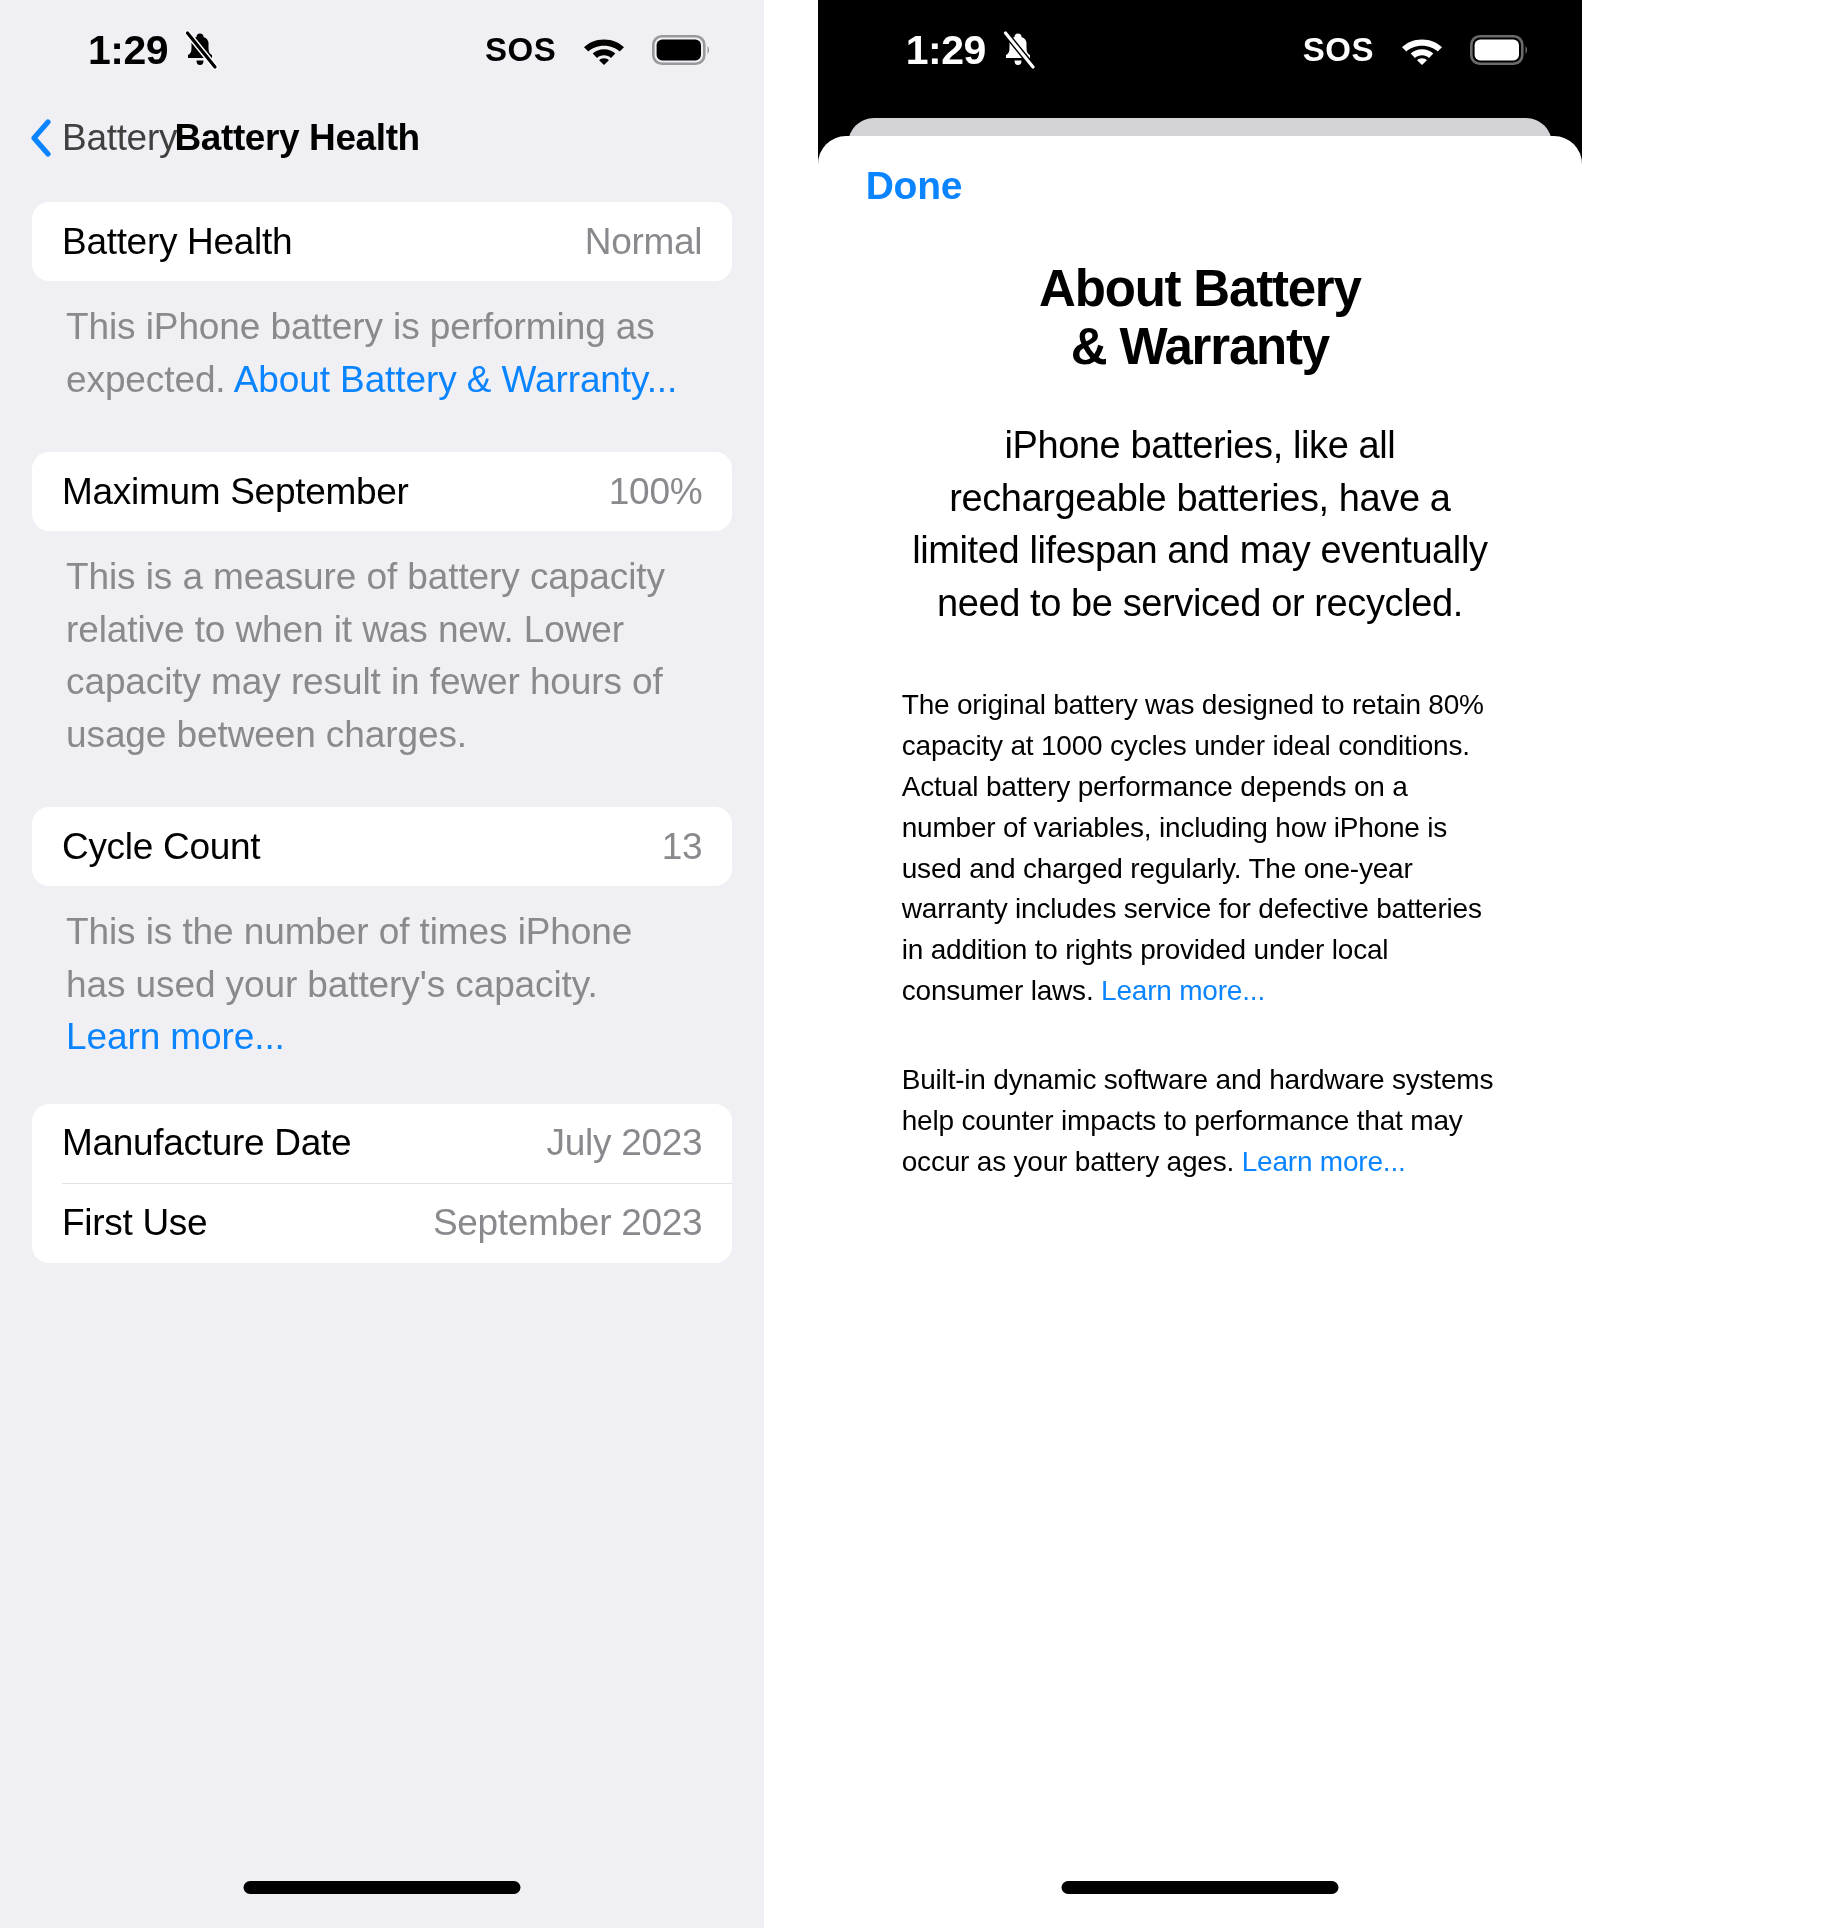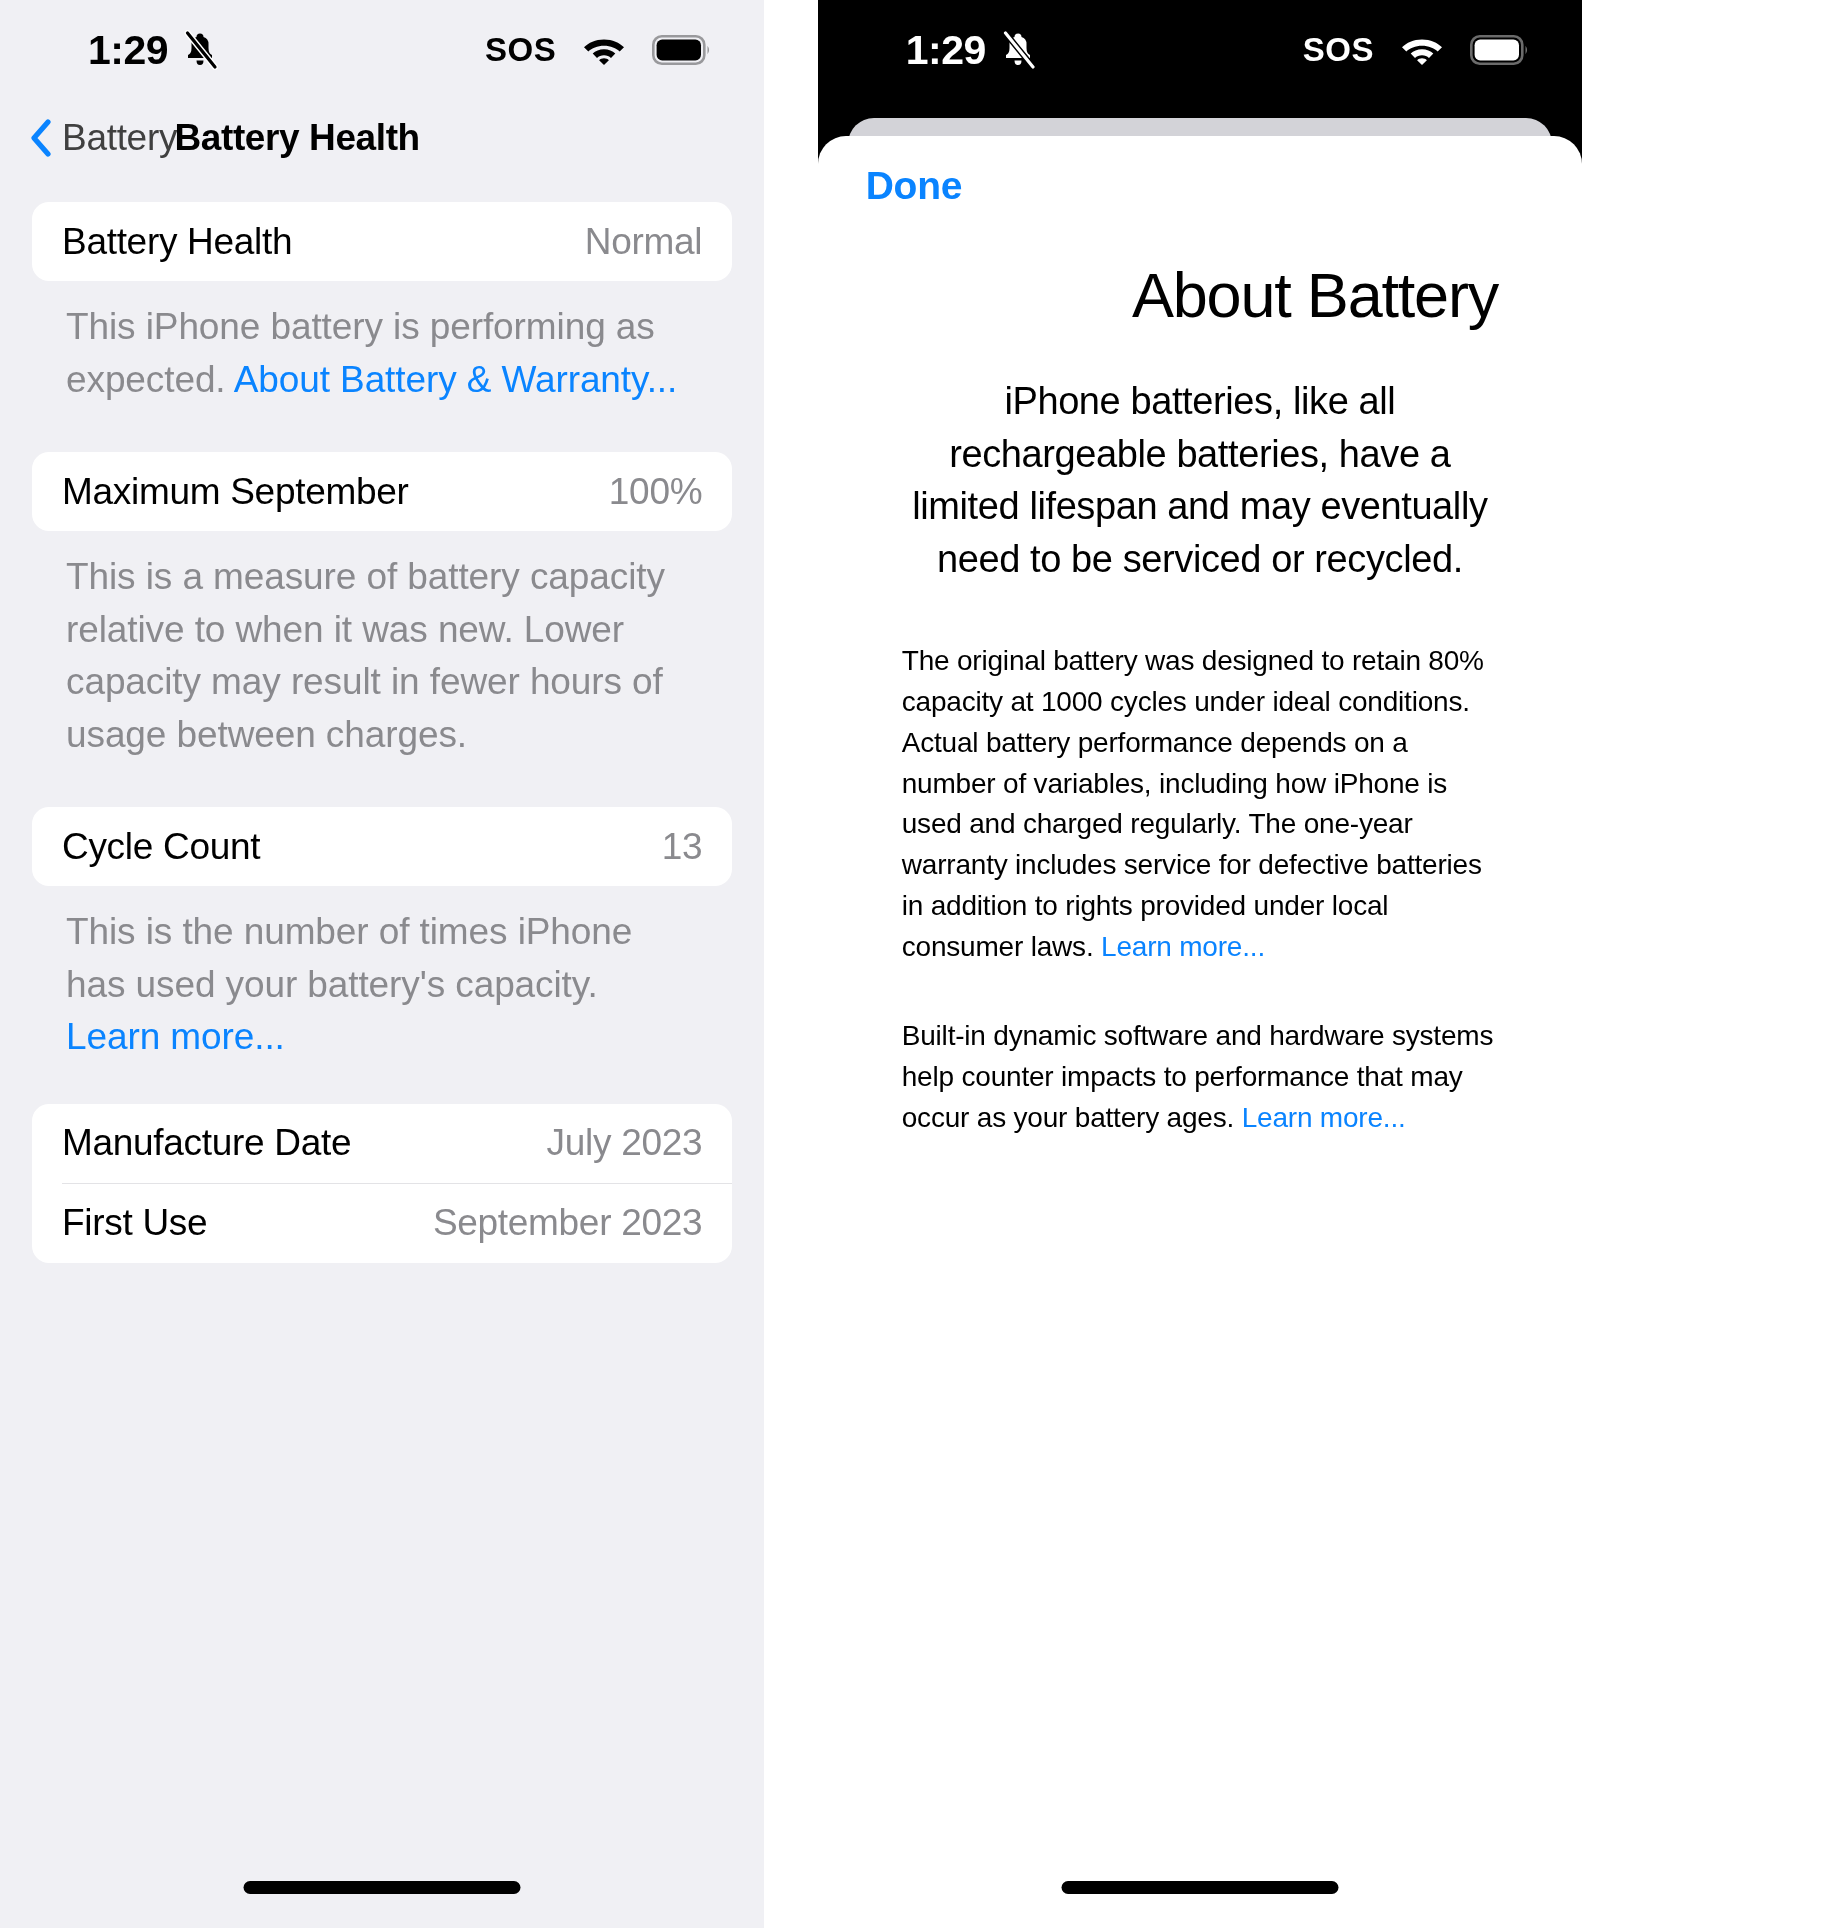--- a/index.html
+++ b/index.html
@@ -125,22 +125,22 @@
   }
   .done-btn {
     font-size:39px; font-weight:700;
     color:#0a84ff; letter-spacing:-0.3px;
     background:none; border:none;
     font-family:inherit; cursor:pointer;
   }
   .sheet-body { padding:0 84px; }
   .about-title {
     margin-top:52px;
-    text-align:right;
-    font-size:63px; font-weight:400;
+    text-align:center;
+    font-size:51px; font-weight:700;
     line-height:1.13;
     letter-spacing:-1.2px;
     color:#000;
   }
   .about-intro {
     margin-top:44px;
     text-align:center;
     font-size:38px;
     line-height:1.38;
     letter-spacing:-0.4px;
@@ -300,20 +300,21 @@
     <div class="sheet-back"></div>
 
     <div class="sheet">
       <div class="sheet-toolbar">
         <button class="done-btn">Done</button>
       </div>
 
       <div class="sheet-body">
         <h1 class="about-title">
           <span>About Battery</span><br>
+          <span>&amp; Warranty</span>
         </h1>
 
         <p class="about-intro">iPhone batteries, like all rechargeable batteries, have a limited lifespan and may eventually need to be serviced or recycled.</p>
 
         <p class="about-para">
           <span>The original battery was designed to retain 80% capacity at 1000 cycles under ideal conditions. Actual battery performance depends on a number of variables, including how iPhone is used and charged regularly. The one-year warranty includes service for defective batteries in addition to rights provided under local consumer laws. </span><a class="lnk">Learn more...</a>
         </p>
 
         <p class="about-para">
           <span>Built-in dynamic software and hardware systems help counter impacts to performance that may occur as your battery ages. </span><a class="lnk">Learn more...</a>

